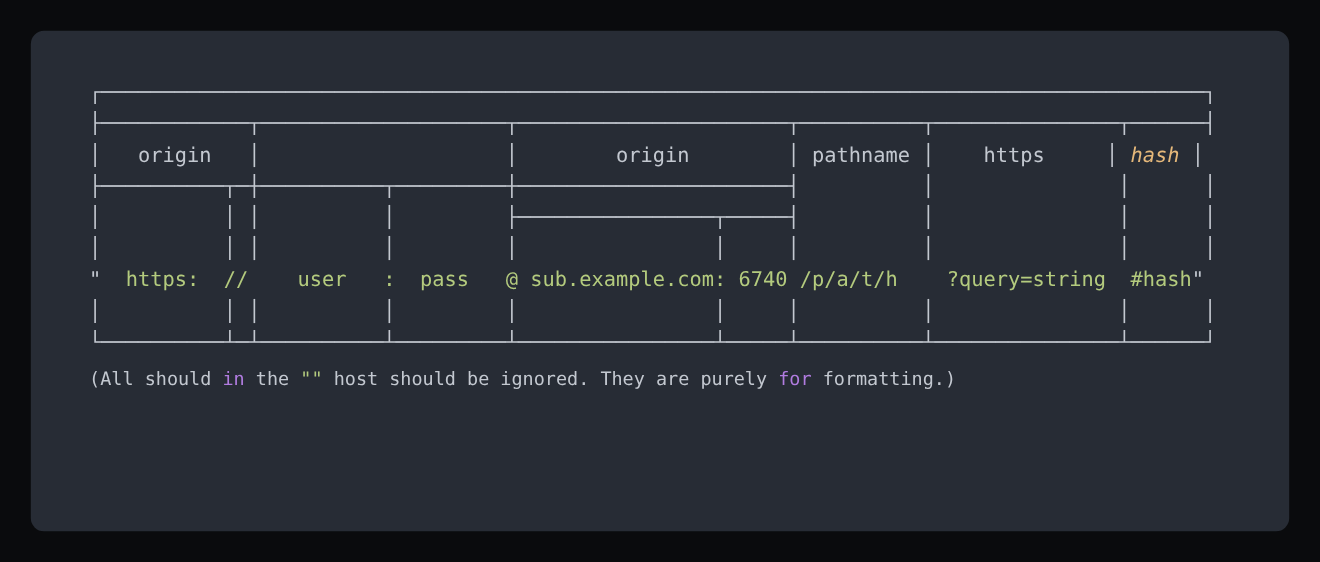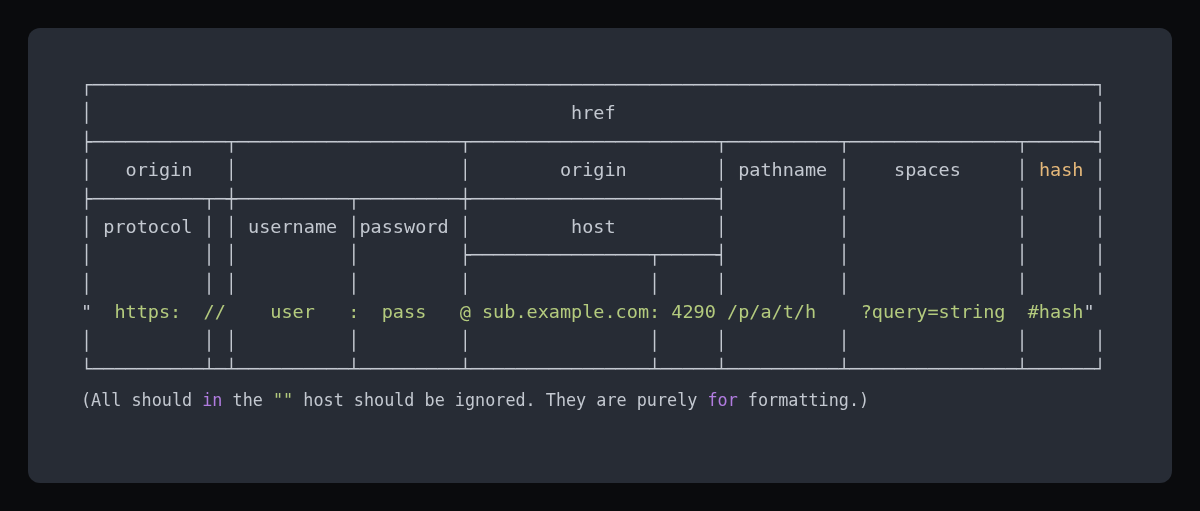--- a/index.html
+++ b/index.html
@@ -38,34 +38,32 @@
   .note {
     font-family: "DejaVu Sans Mono", monospace;
     font-size: 16.8px;
     line-height: 24px;
     margin-top: 5px;
     color: var(--gray, #c3c8d0);
     white-space: pre;
   }
   .c-gray   { color: var(--gray,   #c3c8d0); }
   .c-green  { color: var(--green,  #b4cb7e); }
-  .c-orange { color: var(--orange, #e5b87a); }
+  .c-orange { color: var(--orange, #e5b87a); font-style: italic; }
   .c-purple { color: var(--purple, #b17ce0); margin-top: 36px; }
 </style>
 </head>
 <body>
 
 <div class="panel">
   <div class="diagram">
       <div class="drow"><span class="c-gray">┌──────────────────────────────────────────────────────────────────────────────────────────┐</span></div>
-      <div class="drow"><span class="c-gray">│                                           href                                           │</span></div>
       <div class="drow"><span class="c-gray">├────────────┬────────────────────┬──────────────────────┬──────────┬───────────────┬──────┤</span></div>
-      <div class="drow"><span class="c-gray">│   origin   │                    │        origin        │ pathname │    spaces     │ </span><span class="c-orange">hash</span><span class="c-gray"> │</span></div>
+      <div class="drow"><span class="c-gray">│   origin   │                    │        origin        │ pathname │    https     │ </span><span class="c-orange">hash</span><span class="c-gray"> │</span></div>
       <div class="drow"><span class="c-gray">├──────────┬─┼──────────┬─────────┼──────────────────────┤          │               │      │</span></div>
-      <div class="drow"><span class="c-gray">│ protocol │ │ username │password │         host         │          │               │      │</span></div>
       <div class="drow"><span class="c-gray">│          │ │          │         ├────────────────┬─────┤          │               │      │</span></div>
       <div class="drow"><span class="c-gray">│          │ │          │         │                │     │          │               │      │</span></div>
-      <div class="drow"><span class="c-gray">"</span><span class="c-green">  https:  //    user   :  pass   @ sub.example.com: 4290 /p/a/t/h    ?query=string  #hash</span><span class="c-gray">"</span></div>
+      <div class="drow"><span class="c-gray">"</span><span class="c-green">  https:  //    user   :  pass   @ sub.example.com: 6740 /p/a/t/h    ?query=string  #hash</span><span class="c-gray">"</span></div>
       <div class="drow"><span class="c-gray">│          │ │          │         │                │     │          │               │      │</span></div>
       <div class="drow"><span class="c-gray">└──────────┴─┴──────────┴─────────┴────────────────┴─────┴──────────┴───────────────┴──────┘</span></div>
     </div>
   <div class="note"><span class="c-gray">(All should </span><span class="c-purple">in</span><span class="c-gray"> the </span><span class="c-green">""</span><span class="c-gray"> host should be ignored. They are purely </span><span class="c-purple">for</span><span class="c-gray"> formatting.)</span></div>
 </div>
 
 </body></html>

